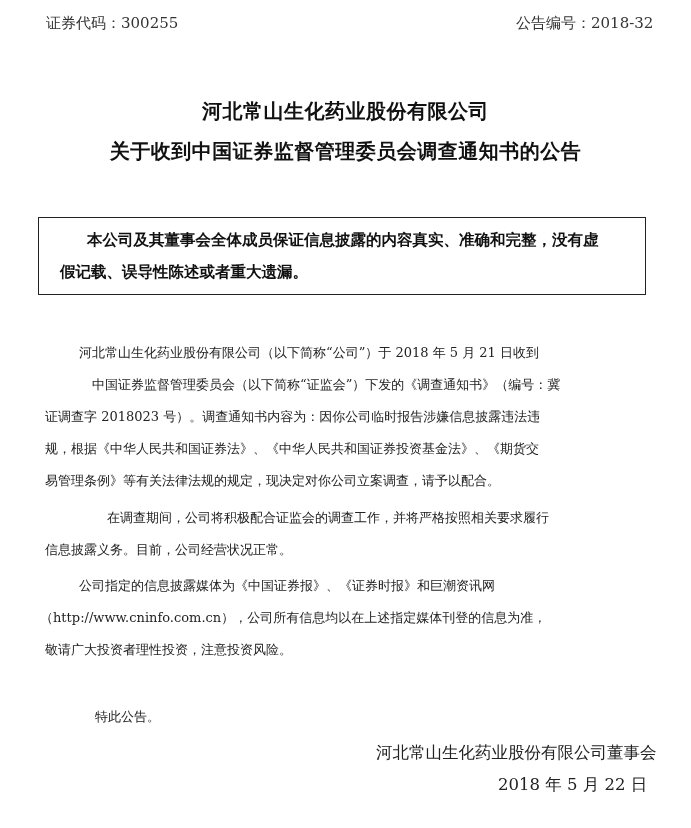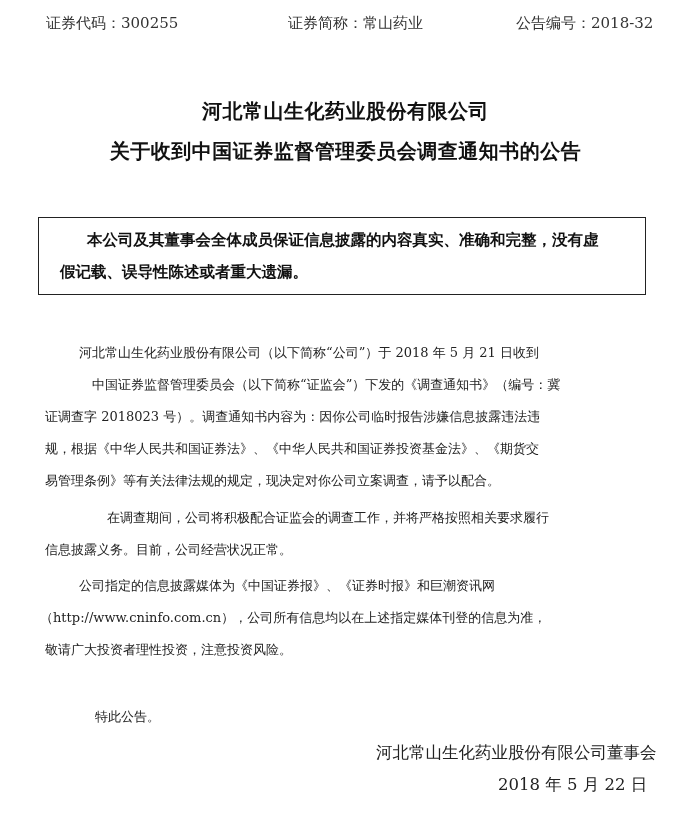--- a/index.html
+++ b/index.html
@@ -80,21 +80,20 @@
       white-space: nowrap;
       font-size: 16.5px;
       color: #222;
     }
   </style>
 </head>
 <body>
 
 <div class="header-row">
   <span class="h-code">证券代码：300255</span>
-  <span class="h-name">证券简称：常山药业</span>
   <span class="h-no">公告编号：2018-32</span>
 </div>
 
 <div class="title title-1">河北常山生化药业股份有限公司</div>
 <div class="title title-2">关于收到中国证券监督管理委员会调查通知书的公告</div>
 
 <div class="notice-box">
   <div class="line nb-l1">本公司及其董事会全体成员保证信息披露的内容真实、准确和完整，没有虚</div>
   <div class="line nb-l2">假记载、误导性陈述或者重大遗漏。</div>
 </div>

